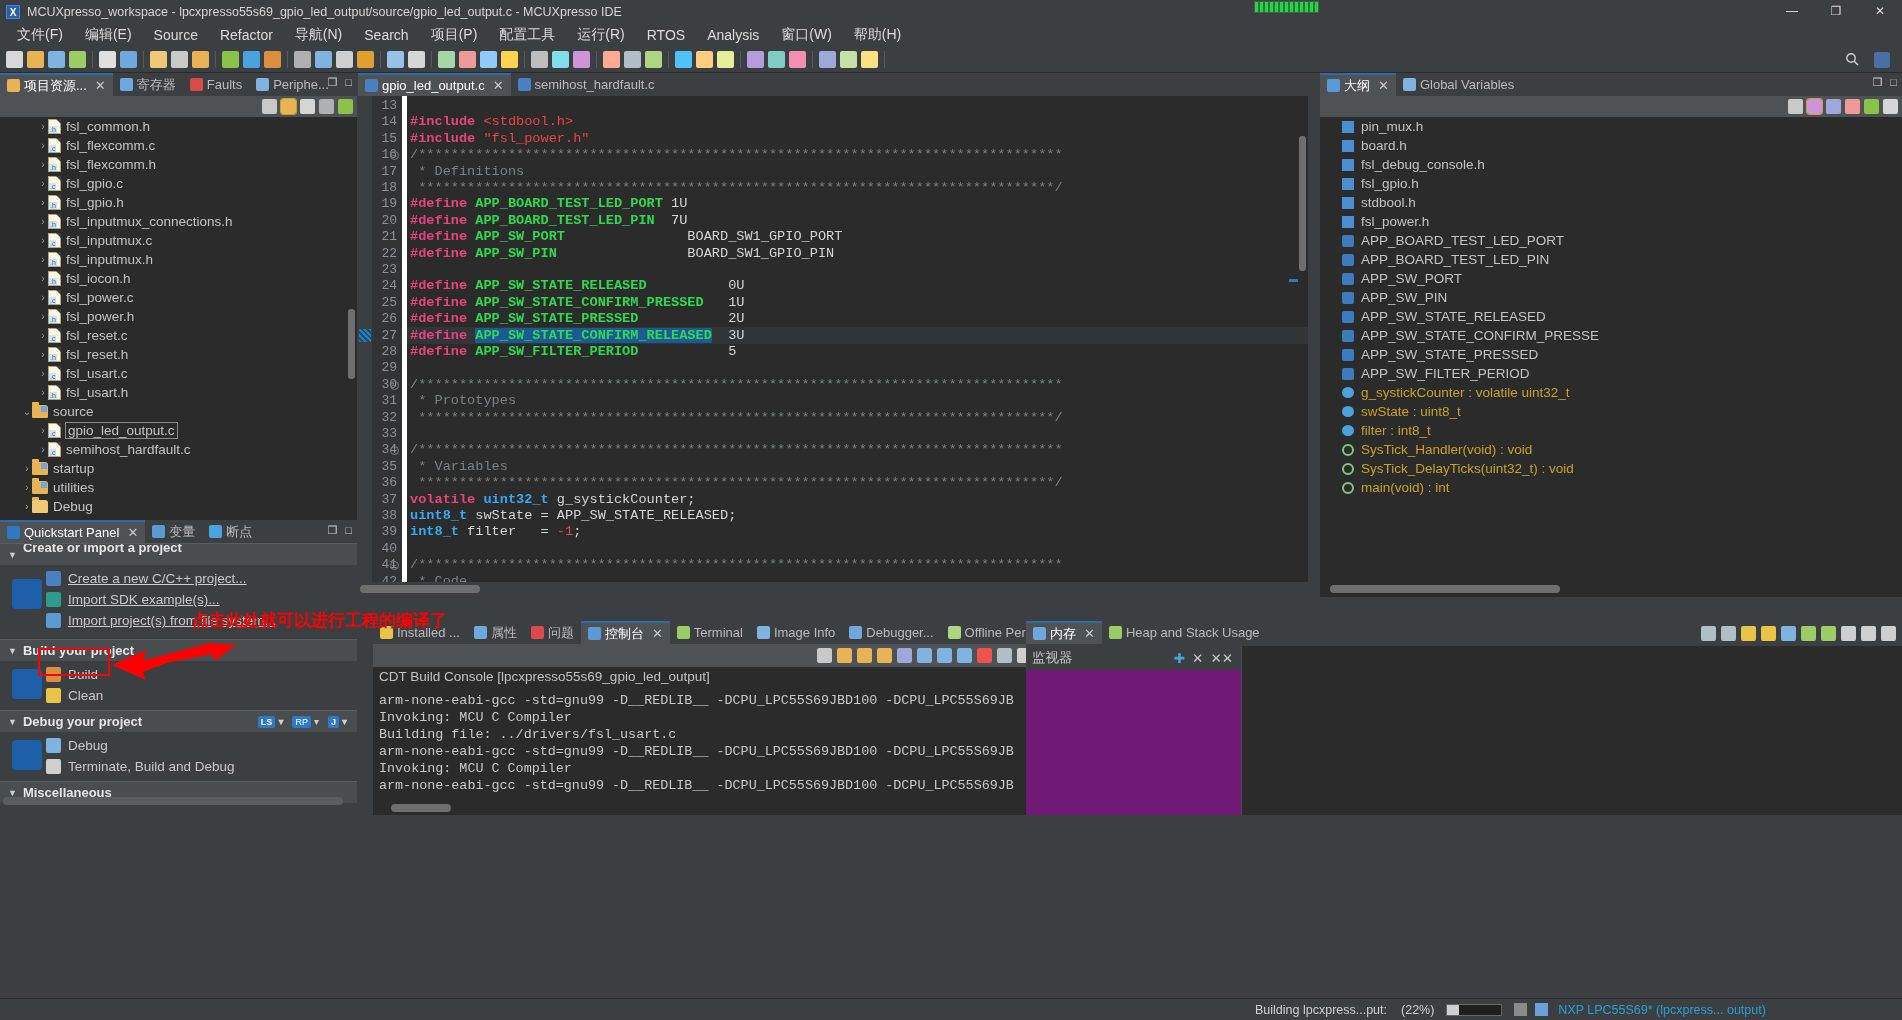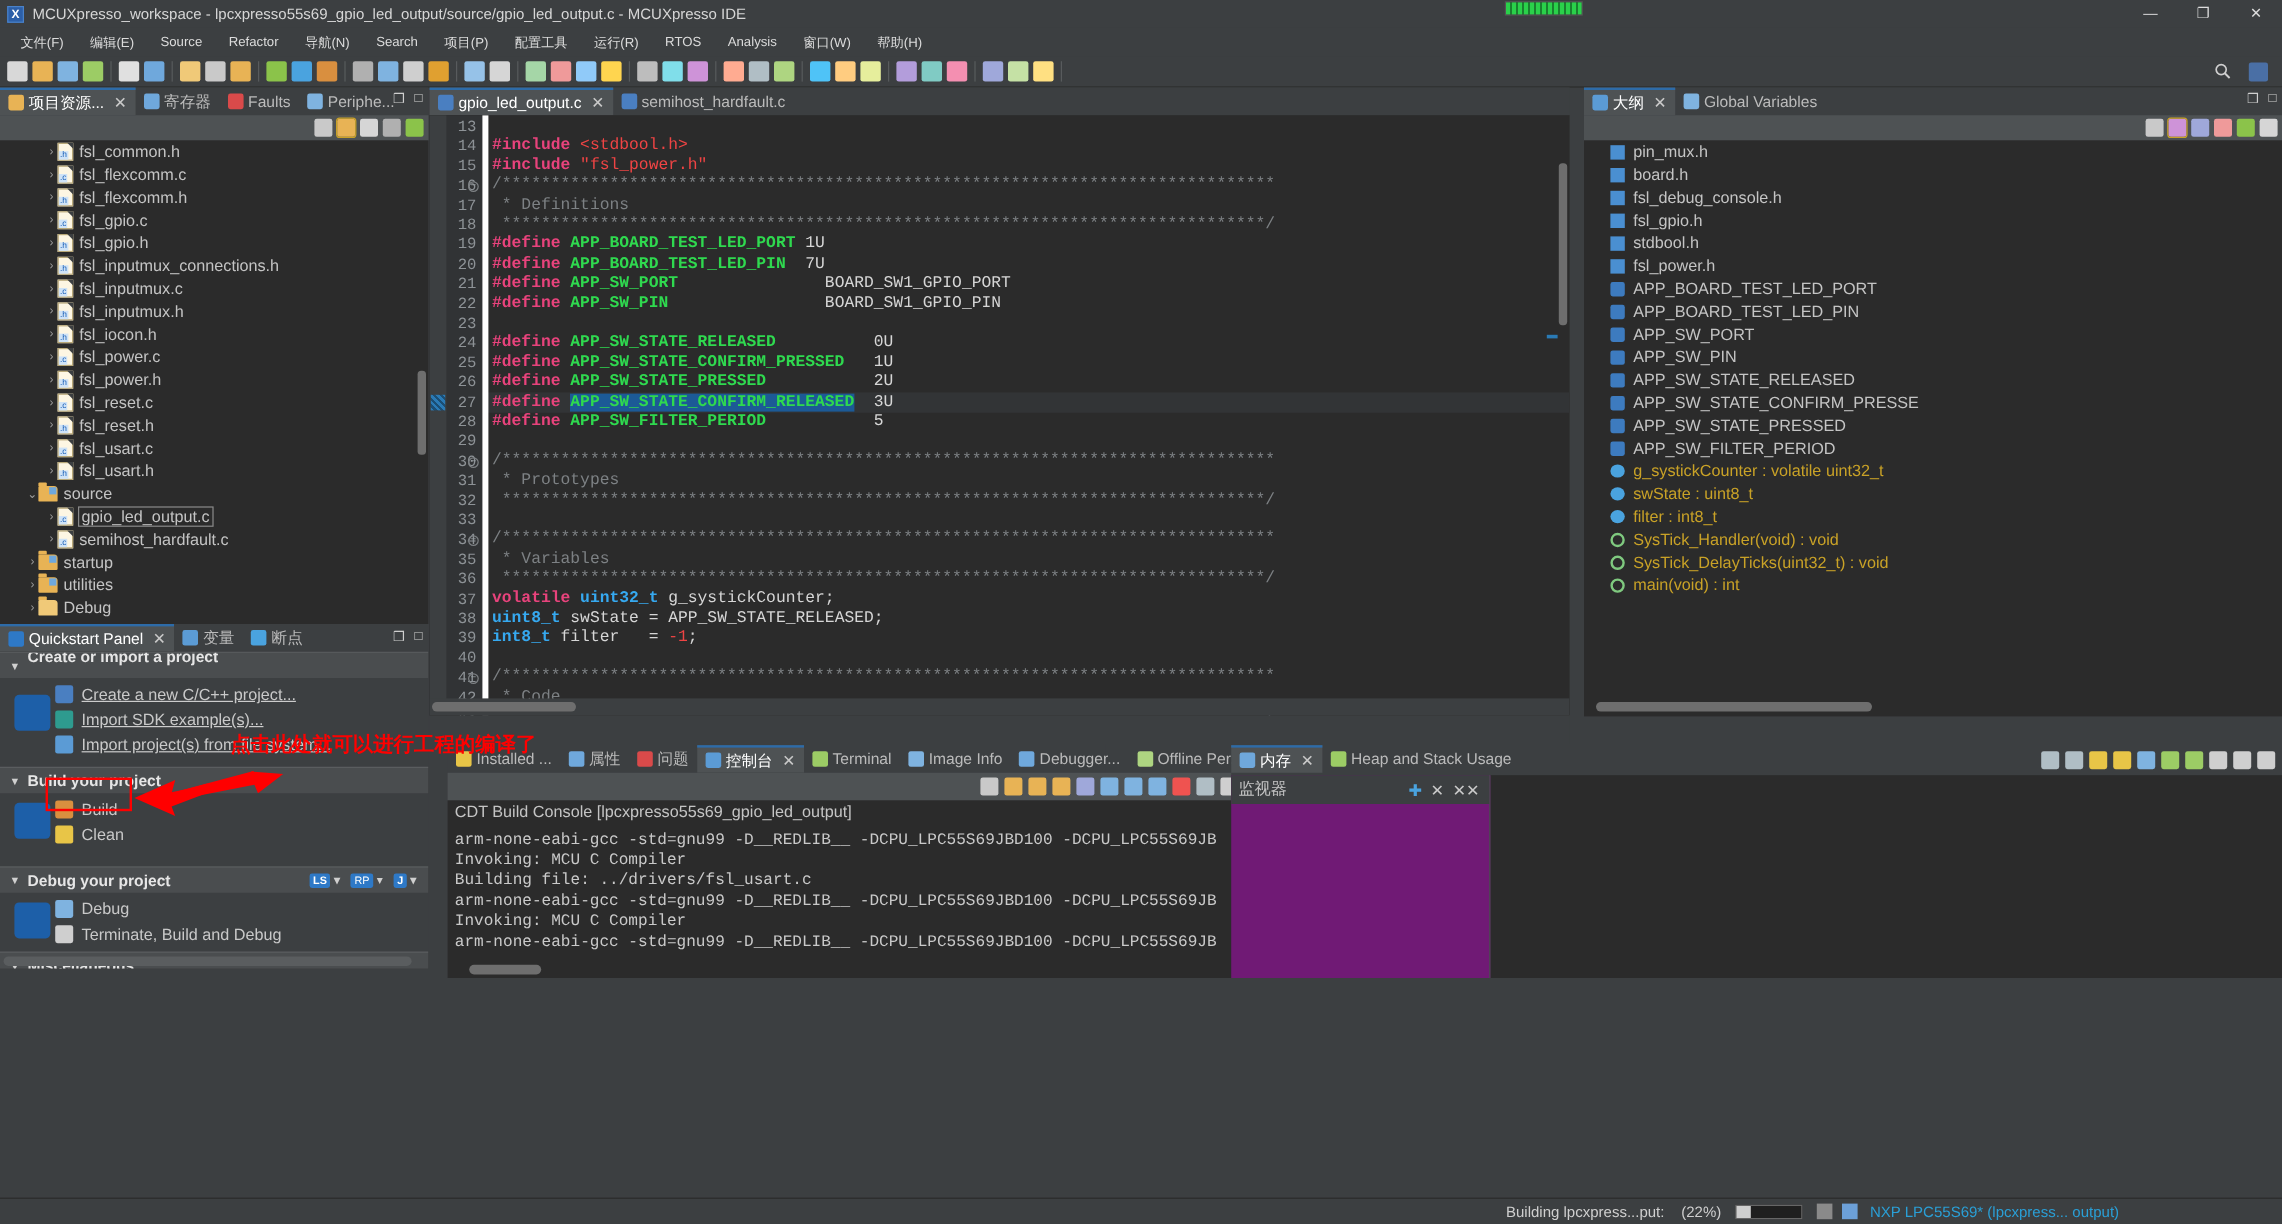--- a/index.html
+++ b/index.html
@@ -18,21 +18,21 @@
     background:#1f1f1f; border:1px solid #555; }
   #titlebar .progmini i { display:block; height:100%; width:100%;
     background:repeating-linear-gradient(90deg,#2ad14a 0 3px,#1a7f2f 3px 5px); }
   #winbtns { position:absolute; right:0; top:0; height:23px; display:flex; }
   #winbtns div { width:44px; height:23px; text-align:center; line-height:23px;
     font-size:12px; color:#ddd; }
 
   
   #menubar { position:absolute; left:0; top:23px; width:1902px; height:24px;
     background:#3c3f41; display:flex; align-items:center; padding-left:6px; }
-  #menubar span { padding:3px 11px; font-size:11px; color:#dcdcdc; white-space:nowrap; }
+  #menubar span { padding:3px 11px; font-size:14px; color:#dcdcdc; white-space:nowrap; }
 
   
   #toolbar { position:absolute; left:0; top:47px; width:1902px; height:26px;
     background:#3c3f41; border-bottom:1px solid #2b2b2b; }
   .tbi { position:absolute; top:4px; width:17px; height:17px; border-radius:2px; }
   .tbsep { position:absolute; top:4px; width:1px; height:17px; background:#585b5d; }
   .tb-search { position:absolute; right:42px; top:5px; width:15px; height:15px; }
   .tb-persp { position:absolute; right:12px; top:5px; width:16px; height:16px;
     background:#4a6fa5; border-radius:2px; }
 
@@ -489,21 +489,21 @@
         </div>
         <div class="qitem">
           <span class="miniicon" style="background: rgb(91, 155, 213); border-radius: 2px;"></span>
           <span>Import project(s) from file system...</span>
         </div>
       </div>
       <div class="qsec">
         <span class="tri">▼</span>
         <span>Build your project</span>
       </div>
-      <div style="position: relative; padding: 3px 0px 16px;">
+      <div style="position: relative; padding: 3px 0px 4px;">
         <div class="qbadge" style="top: 8px; background: rgb(29, 95, 168);"></div>
         <div class="qitem">
           <span class="miniicon" style="background: rgb(217, 143, 63); border-radius: 2px;"></span>
           <span>Build</span>
         </div>
         <div class="qitem">
           <span class="miniicon" style="background: rgb(232, 197, 71); border-radius: 2px;"></span>
           <span>Clean</span>
         </div>
       </div>

